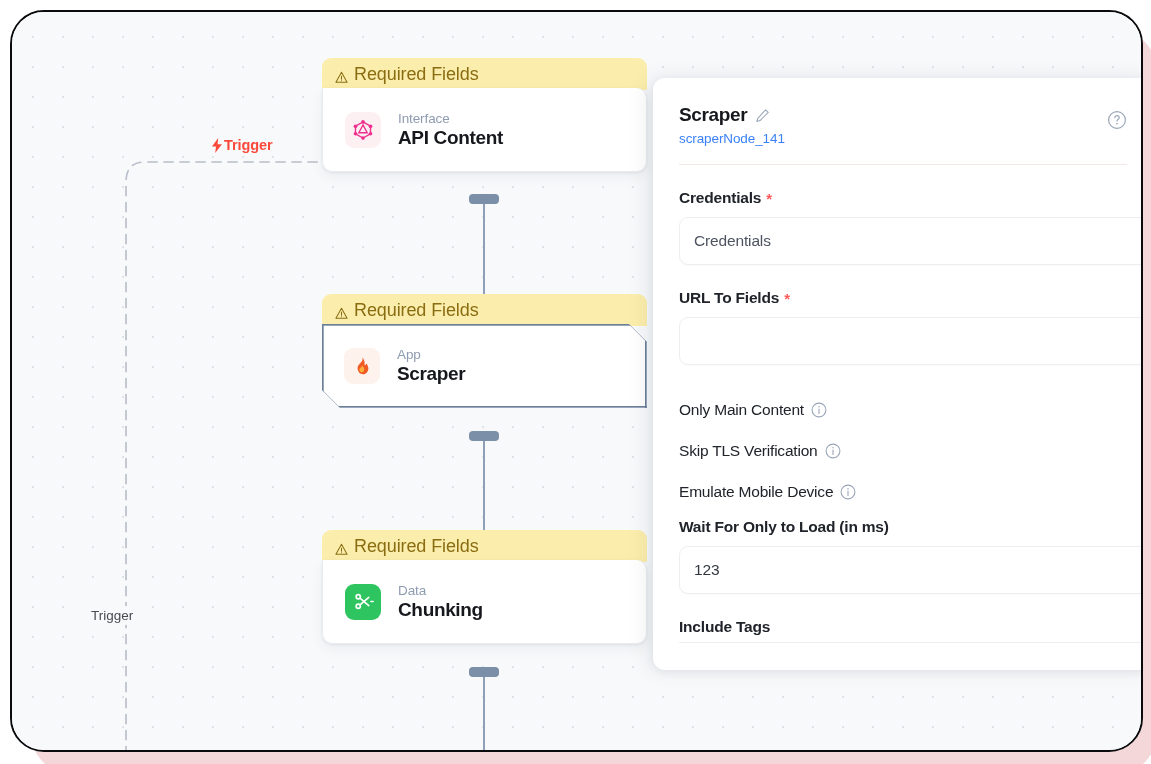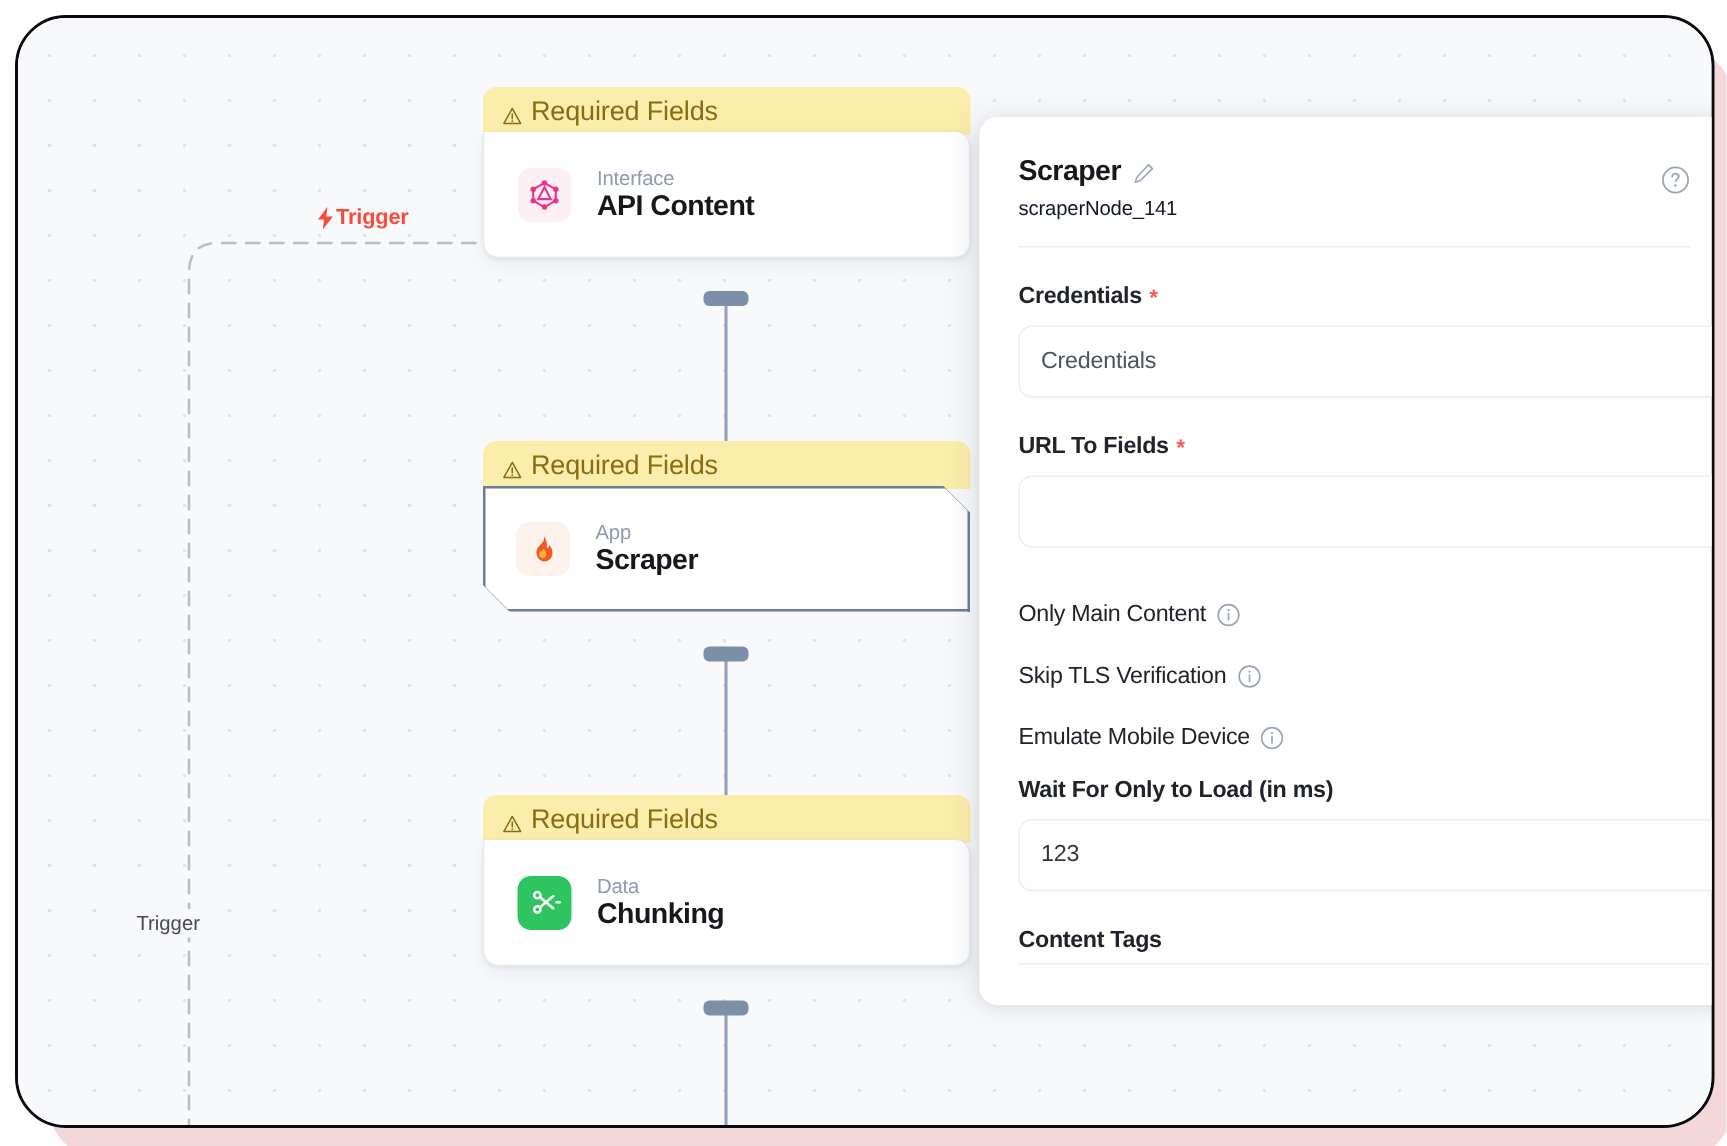--- a/index.html
+++ b/index.html
@@ -230,21 +230,21 @@
   .panel-title {
     font-size: 19px;
     font-weight: 700;
     color: #16181d;
     letter-spacing: -0.35px;
   }
   .pencil-icon { width: 15px; height: 15px; display: block; }
   .panel-subtitle {
     margin-top: 5px;
     font-size: 13.5px;
-    color: #0f172a;
+    color: #3b82f6;
     letter-spacing: -0.1px;
   }
   .help-icon {
     position: absolute;
     right: 26px;
     top: 32px;
     width: 20px; height: 20px;
   }
   .panel-divider {
     height: 1px;
@@ -514,21 +514,21 @@
 
         <div class="field" style="margin-top:6px;">
           <div class="field-label">
             <span>Wait For Only to Load (in ms)</span>
           </div>
           <input class="field-input value-filled" type="text" value="123" style="">
         </div>
 
         <div class="field tight mt18">
           <div class="field-label" style="margin-bottom:6px;">
-            <span>Content Tags</span>
+            <span>Include Tags</span>
           </div>
           <div class="field-underline"></div>
         </div>
 
       </div>
     </div>
 
   </div>
 </div>
 

